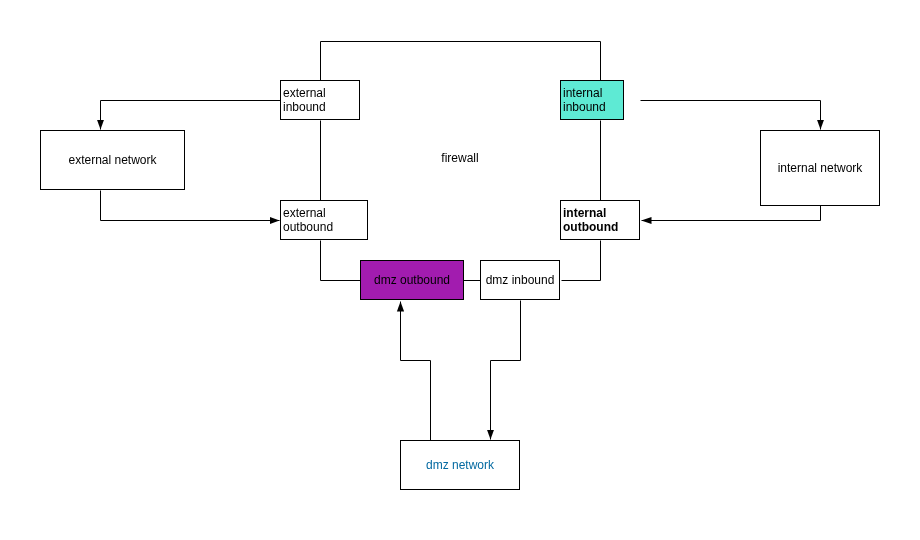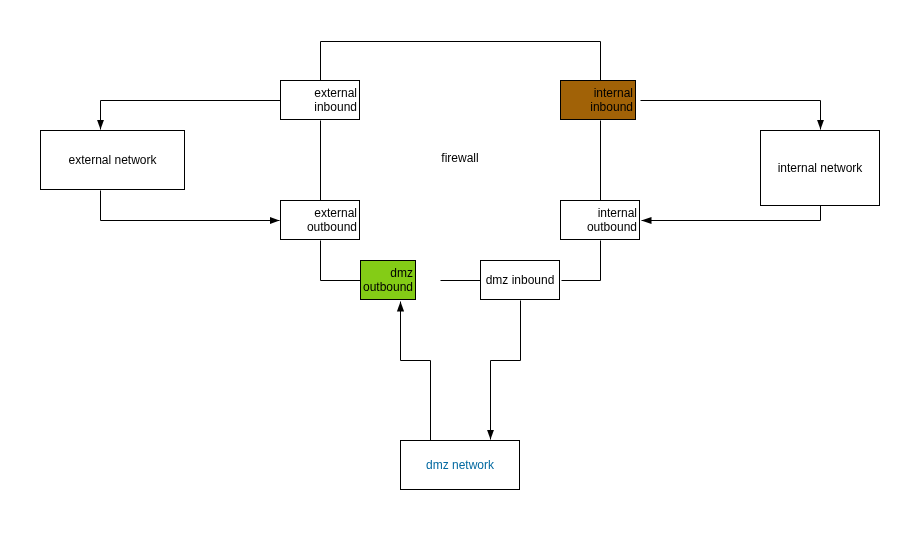--- a/index.html
+++ b/index.html
@@ -24,21 +24,21 @@
     display: block;
   }
   .node {
     position: absolute;
     box-sizing: border-box;
     background: #ffffff;
     border: 1px solid #000000;
     display: flex;
     align-items: center;
     justify-content: center;
-    text-align: right;
+    text-align: left;
     font-size: 12px;
     line-height: 1.2;
     color: #000000;
     padding: 0 2px;
   }
   .center-label {
     position: absolute;
     transform: translate(-50%, -50%);
     font-size: 12px;
     color: #000000;
@@ -69,36 +69,36 @@
         <polyline points="320,240 320,280 360,280" fill="none" stroke="#000000" stroke-width="1"></polyline>
         <polyline points="600,240 600,280 561,280" fill="none" stroke="#000000" stroke-width="1"></polyline>
         <polyline points="440,280 480,280" fill="none" stroke="#000000" stroke-width="1"></polyline>
       </g>
   </svg>
 
   <div id="nodes-layer">
       <div class="node" style="left: 280px; top: 80px; width: 80px; height: 40px; background: rgb(255, 255, 255); border-color: rgb(0, 0, 0); color: rgb(0, 0, 0);">
         <span>external inbound</span>
       </div>
-      <div class="node" style="left: 560px; top: 80px; width: 76px; height: 40px; background: #a16207; border-color: rgb(0, 0, 0); color: rgb(0, 0, 0);">
+      <div class="node" style="left: 560px; top: 80px; width: 64px; height: 40px; background: #5eead4; border-color: rgb(0, 0, 0); color: rgb(0, 0, 0);">
         <span>internal inbound</span>
       </div>
       <div class="node" style="left: 40px; top: 130px; width: 145px; height: 60px; background: rgb(255, 255, 255); border-color: rgb(0, 0, 0); color: rgb(0, 0, 0);">
         <span>external network</span>
       </div>
       <div class="node" style="left: 760px; top: 130px; width: 120px; height: 76px; background: rgb(255, 255, 255); border-color: rgb(0, 0, 0); color: rgb(0, 0, 0);">
         <span>internal network</span>
       </div>
-      <div class="node" style="left: 280px; top: 200px; width: 80px; height: 40px; background: rgb(255, 255, 255); border-color: rgb(0, 0, 0); color: rgb(0, 0, 0);">
+      <div class="node" style="left: 280px; top: 200px; width: 88px; height: 40px; background: rgb(255, 255, 255); border-color: rgb(0, 0, 0); color: rgb(0, 0, 0);">
         <span>external outbound</span>
       </div>
-      <div class="node" style="left: 560px; top: 200px; width: 80px; height: 40px; background: rgb(255, 255, 255); border-color: rgb(0, 0, 0); color: rgb(0, 0, 0);">
+      <div class="node" style="left: 560px; top: 200px; width: 80px; height: 40px; background: rgb(255, 255, 255); border-color: rgb(0, 0, 0); color: rgb(0, 0, 0); font-weight: bold;">
         <span>internal outbound</span>
       </div>
-      <div class="node" style="left: 360px; top: 260px; width: 56px; height: 40px; background: #84cc16; border-color: rgb(0, 0, 0); color: rgb(0, 0, 0);">
+      <div class="node" style="left: 360px; top: 260px; width: 104px; height: 40px; background: #a21caf; border-color: rgb(0, 0, 0); color: rgb(0, 0, 0);">
         <span>dmz outbound</span>
       </div>
       <div class="node" style="left: 480px; top: 260px; width: 80px; height: 40px; background: rgb(255, 255, 255); border-color: rgb(0, 0, 0); color: rgb(0, 0, 0);">
         <span>dmz inbound</span>
       </div>
       <div class="node" style="left: 400px; top: 440px; width: 120px; height: 50px; background: rgb(255, 255, 255); border-color: rgb(0, 0, 0); color: #0369a1;">
         <span>dmz network</span>
       </div>
     </div>
 

